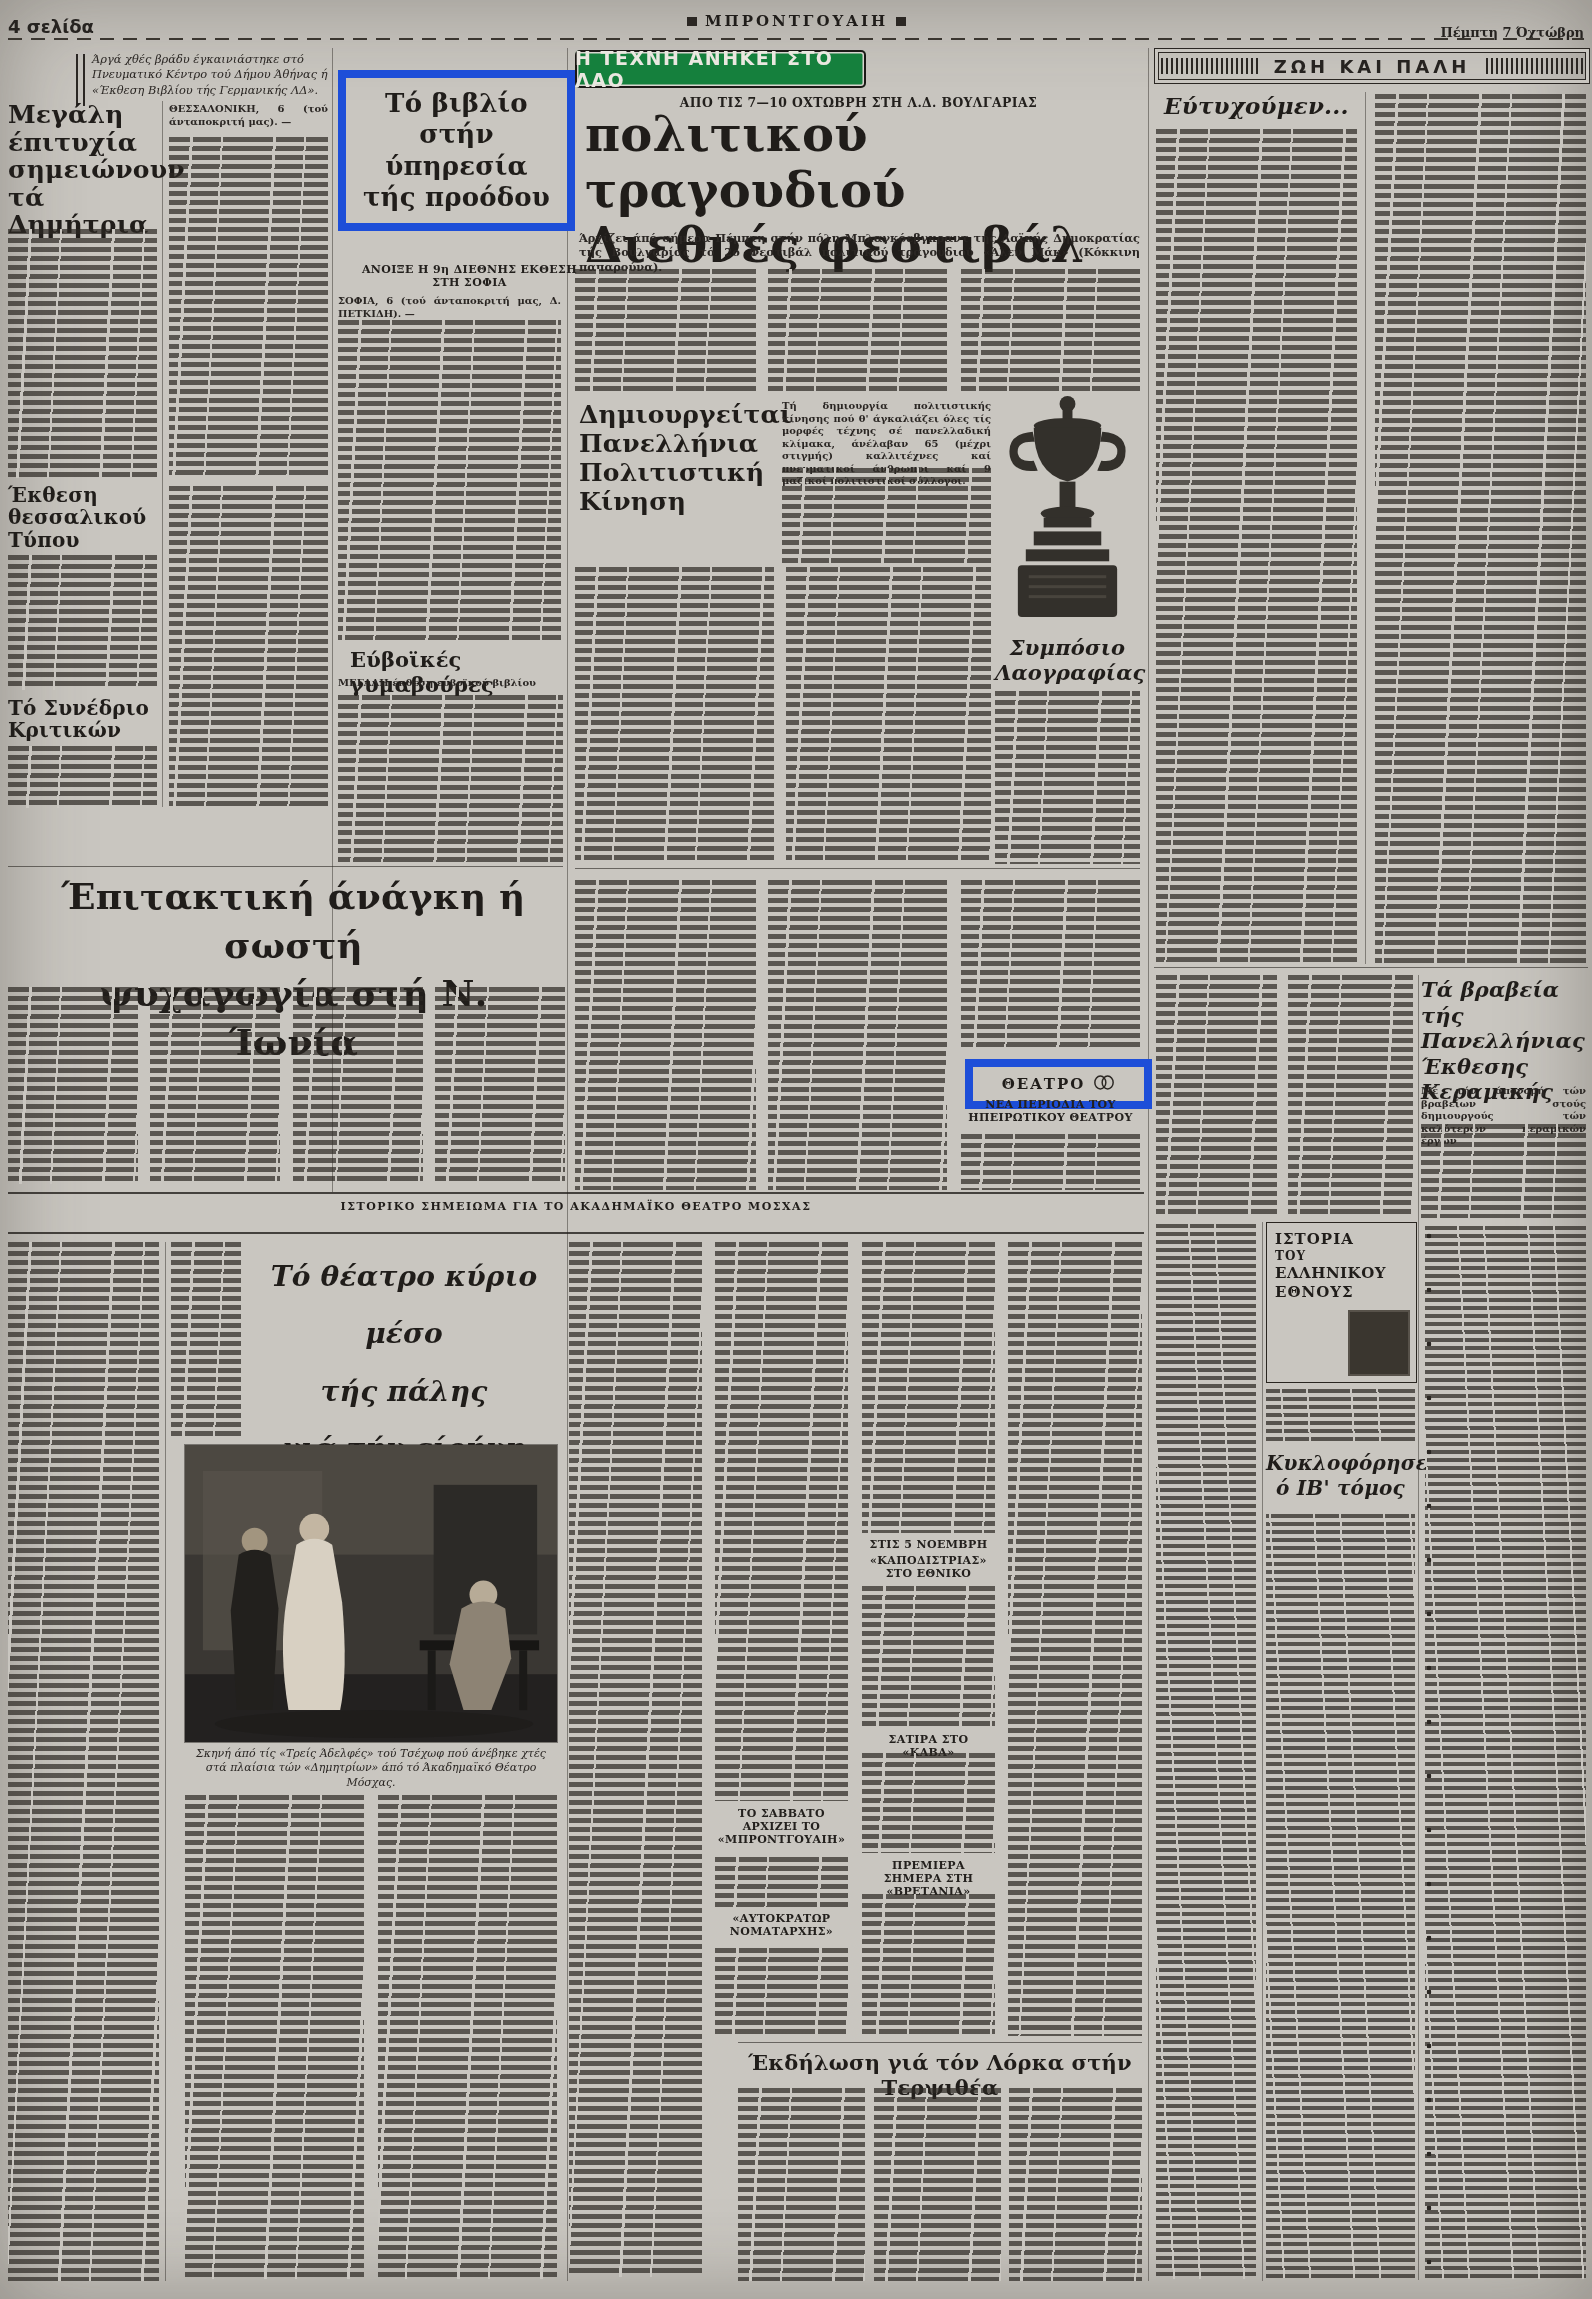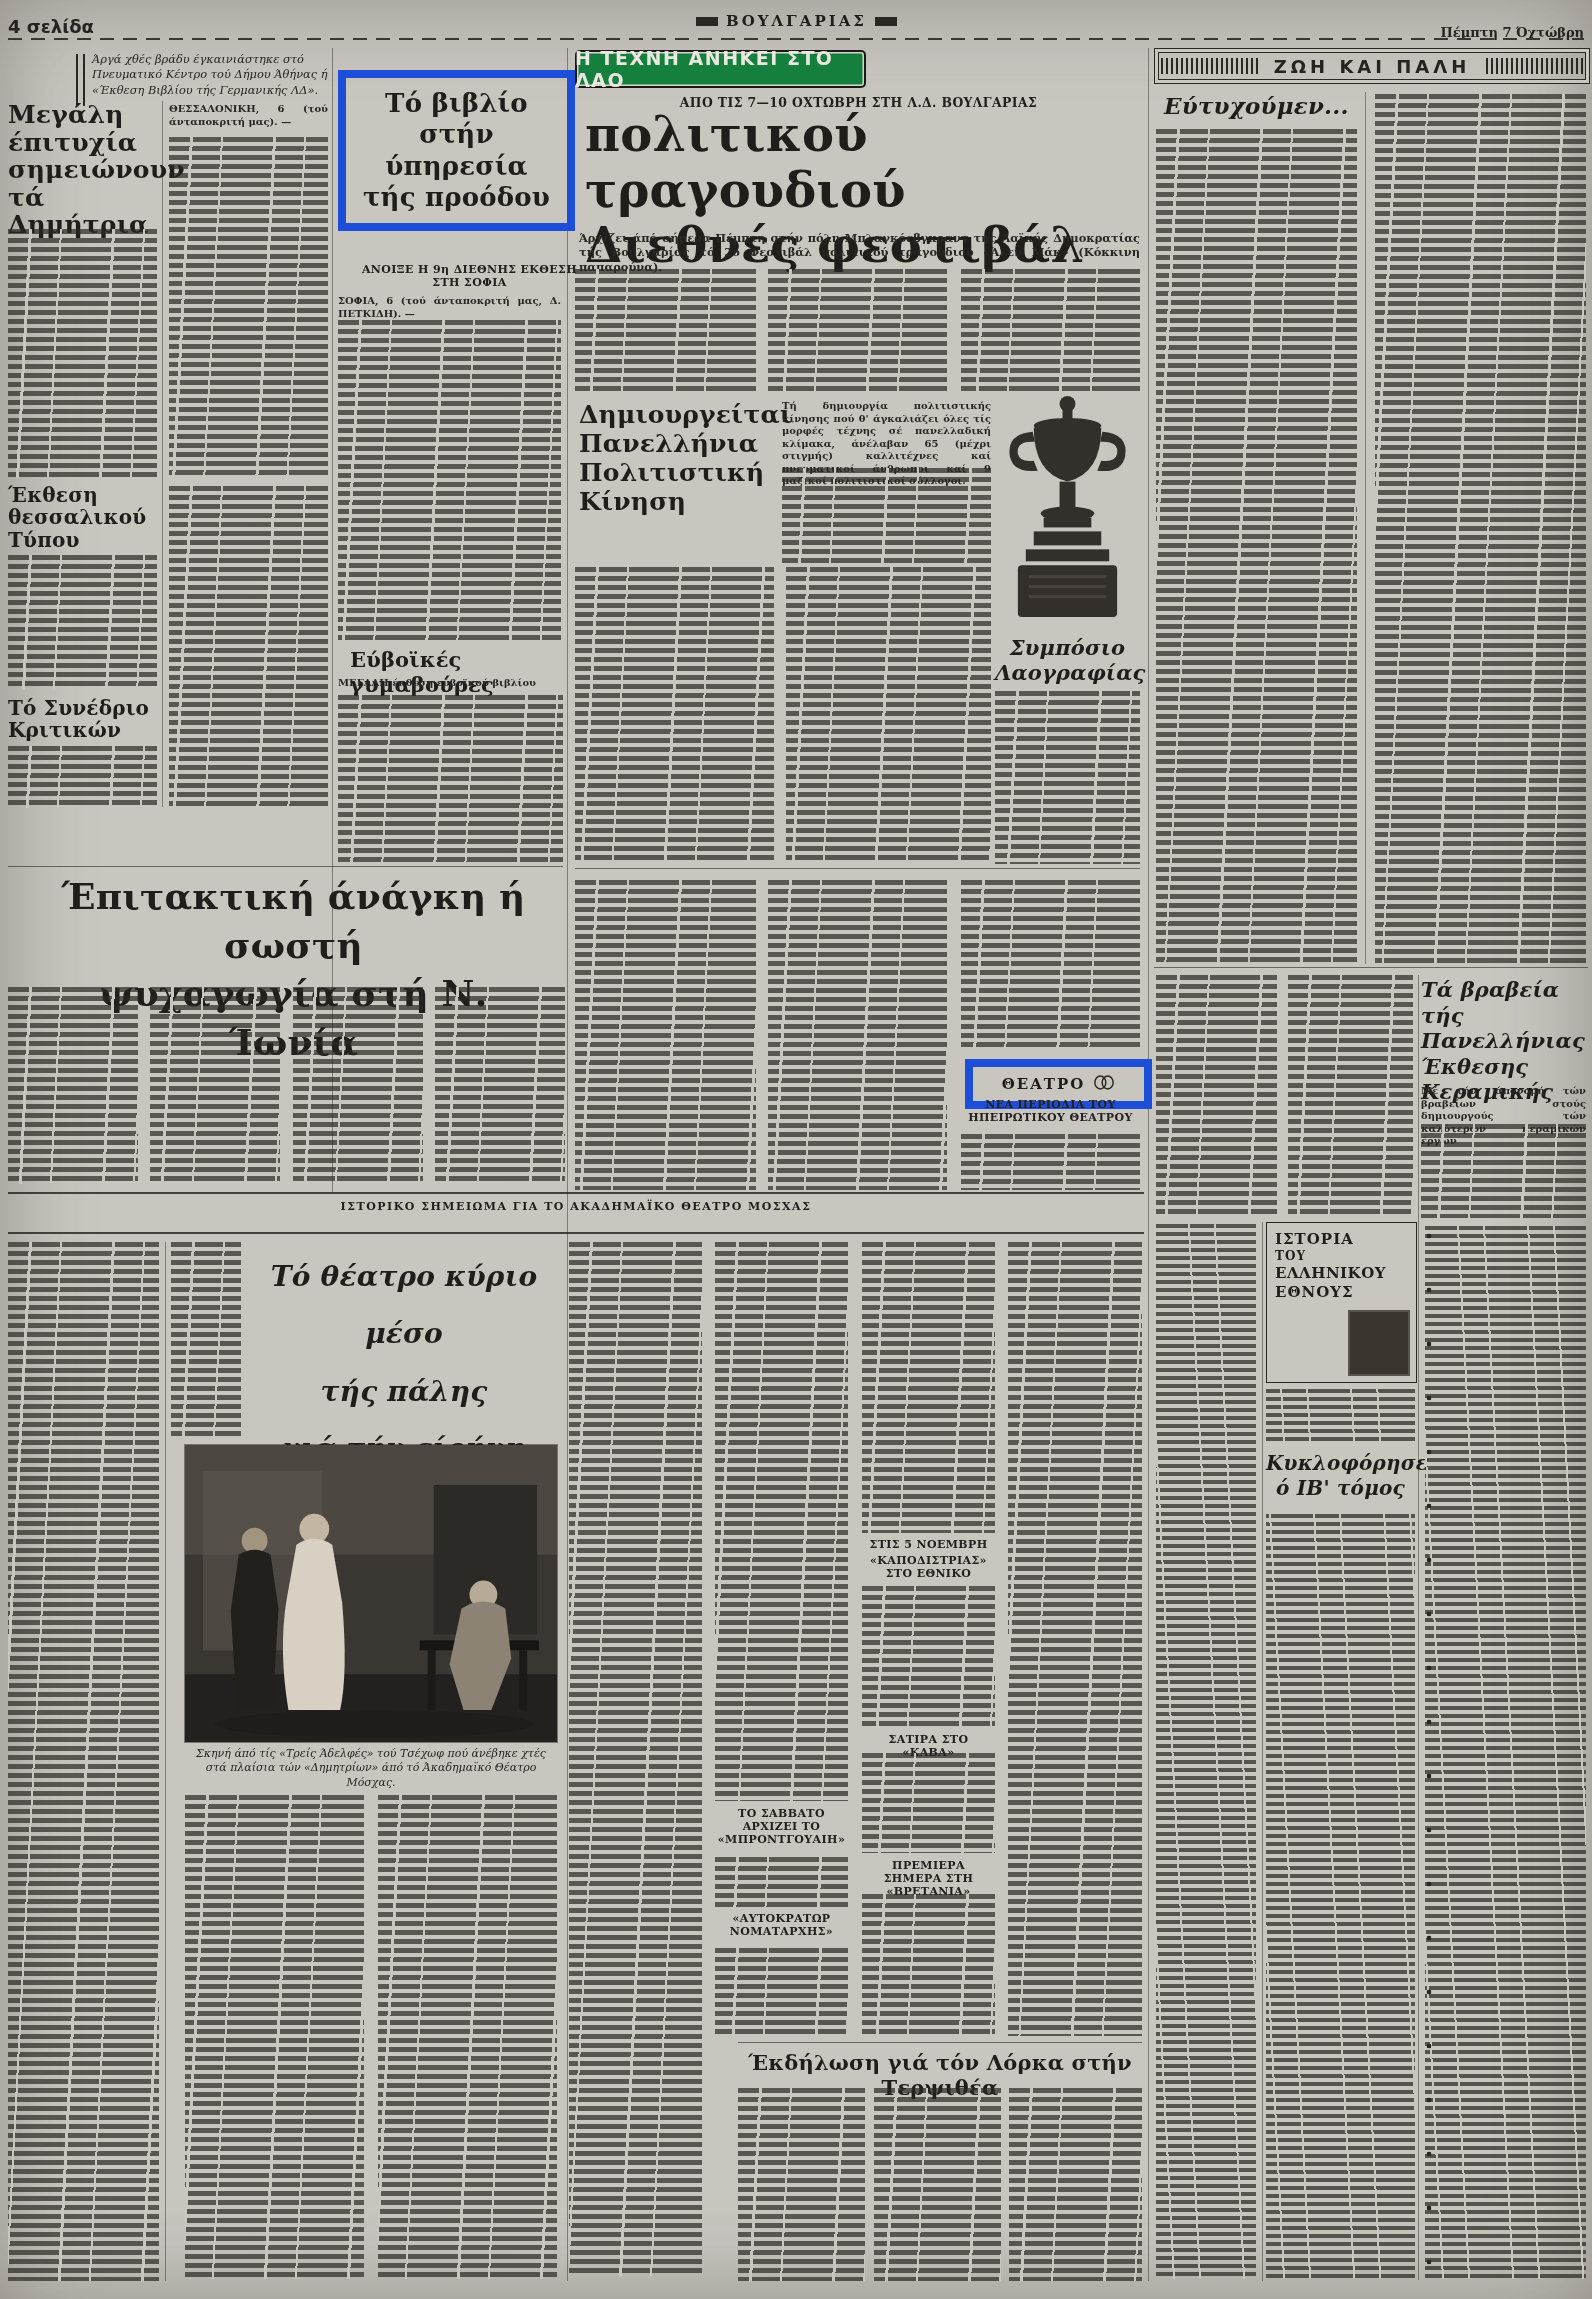--- a/index.html
+++ b/index.html
@@ -54,21 +54,21 @@
   .it{font-style:italic;}
 </style>
 </head>
 <body>
 
 <div class="page">
 
   <div class="abs sans" style="left:8px;top:16px;font-weight:700;font-size:18px;">4 σελίδα</div>
   <div class="abs" style="left:687px;top:12px;width:219px;display:flex;align-items:center;justify-content:center;gap:8px;">
     <span style="width:22px;height:9px;background:#2b2723;display:inline-block;"></span>
-    <span class="hd" style="font-size:15px;letter-spacing:3px;">ΒΟΥΛΓΑΡΙΑΣ</span>
+    <span class="hd" style="font-size:15px;letter-spacing:3px;">ΜΠΡΟΝΤΓΟΥΑΙΗ</span>
     <span style="width:22px;height:9px;background:#2b2723;display:inline-block;"></span>
   </div>
   <div class="abs" style="left:1423px;top:25px;width:161px;text-align:right;font-weight:700;font-size:13px;">Πέμπτη 7 Όχτώβρη</div>
   <div class="hr dash" style="left:8px;top:38px;width:1576px;"></div>
 
   <div class="vr" style="left:332px;top:48px;height:1144px;"></div>
   <div class="vr" style="left:567px;top:48px;height:2233px;"></div>
   <div class="vr" style="left:1148px;top:48px;height:2233px;"></div>
 
   <div class="abs" style="left:76px;top:54px;width:5px;height:52px;border-left:2px solid #2b2723;border-right:2px solid #2b2723;"></div>

